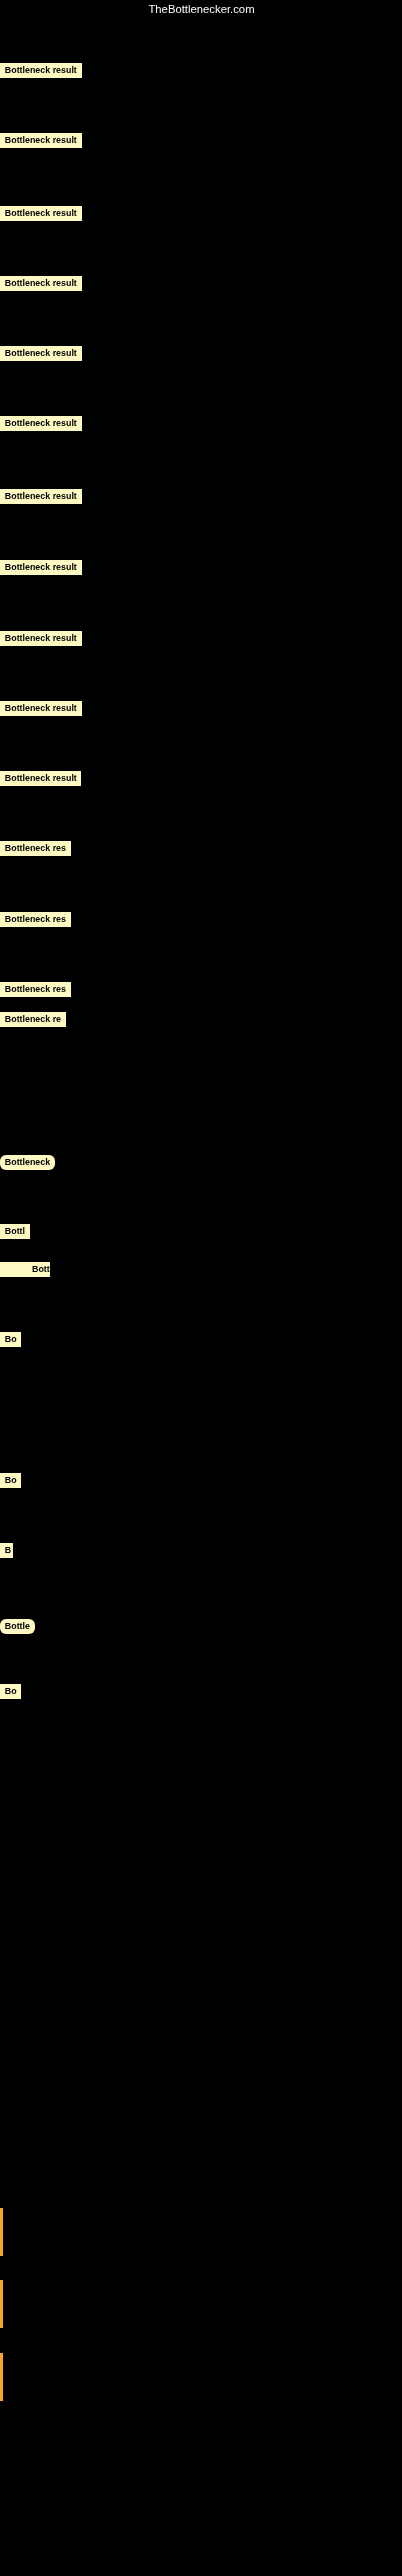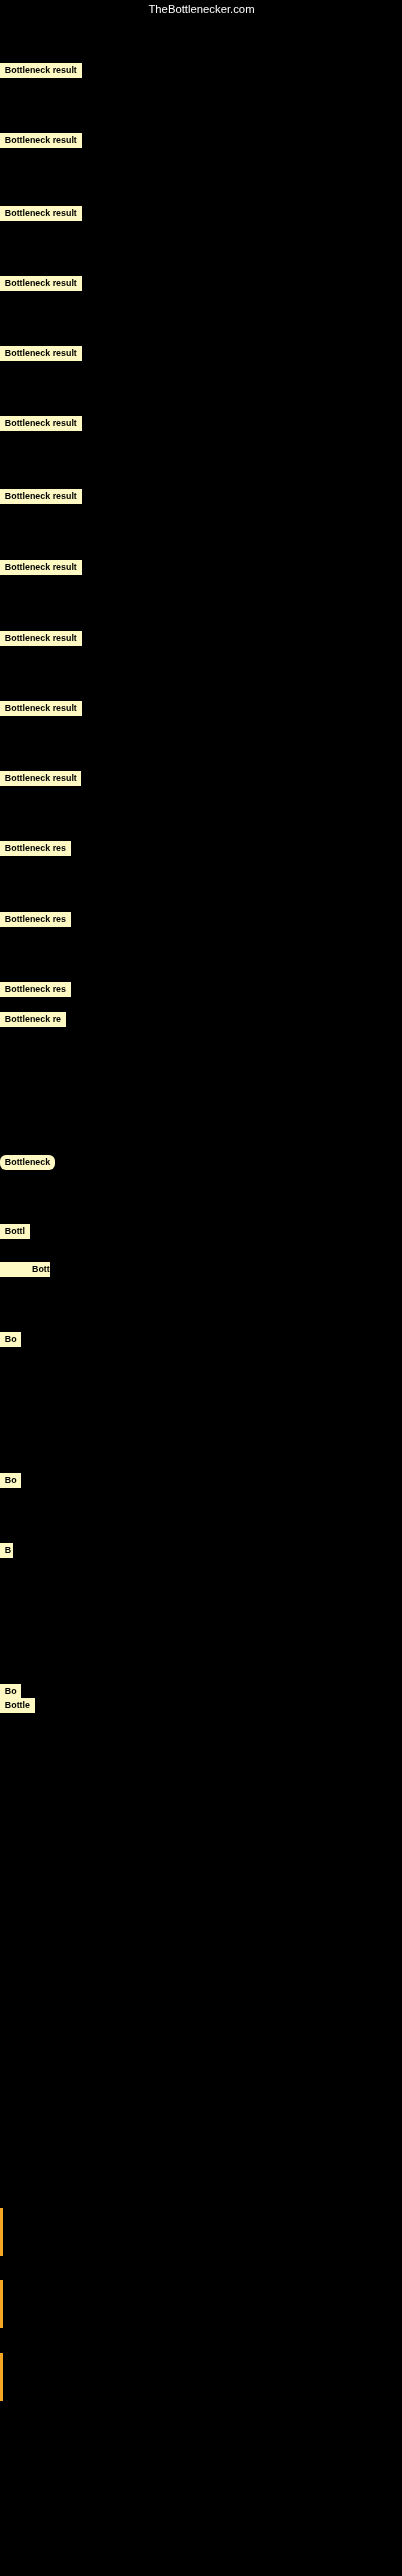--- a/index.html
+++ b/index.html
@@ -60,19 +60,19 @@
     <div class="bottleneck-badge" style="top: 823px; max-width: 77px;">Bottleneck res</div>
     <div class="bottleneck-badge" style="top: 894px; max-width: 74px;">Bottleneck res</div>
     <div class="bottleneck-badge" style="top: 964px; max-width: 71px;">Bottleneck res</div>
     <div class="bottleneck-badge" style="top: 994px; max-width: 68px;">Bottleneck re</div>
     <div class="bottleneck-badge" style="top: 1137px; max-width: 58px; border-radius: 6px;">Bottleneck</div>
     <div class="bottleneck-badge" style="top: 1206px; max-width: 40px;">Bottl</div>
     <div class="bottleneck-badge" style="top: 1244px; max-width: 50px; padding-left: 32px;">Bottlene</div>
     <div class="bottleneck-badge" style="top: 1314px; max-width: 21px;">Bo</div>
     <div class="bottleneck-badge" style="top: 1455px; max-width: 21px;">Bo</div>
     <div class="bottleneck-badge" style="top: 1525px; max-width: 13px;">B</div>
-    <div class="bottleneck-badge" style="top: 1680px; max-width: 39px;">Bottle</div>
+    <div class="bottleneck-badge" style="top: 1601px; max-width: 39px; border-radius: 6px;">Bottle</div>
     <div class="bottleneck-badge" style="top: 1666px; max-width: 21px;">Bo</div>
     <div class="vertical-bar" style="top: 2190px; height: 48px;"></div>
     <div class="vertical-bar" style="top: 2262px; height: 48px;"></div>
     <div class="vertical-bar" style="top: 2335px; height: 48px;"></div>
   </div>
 
 
 </body></html>

